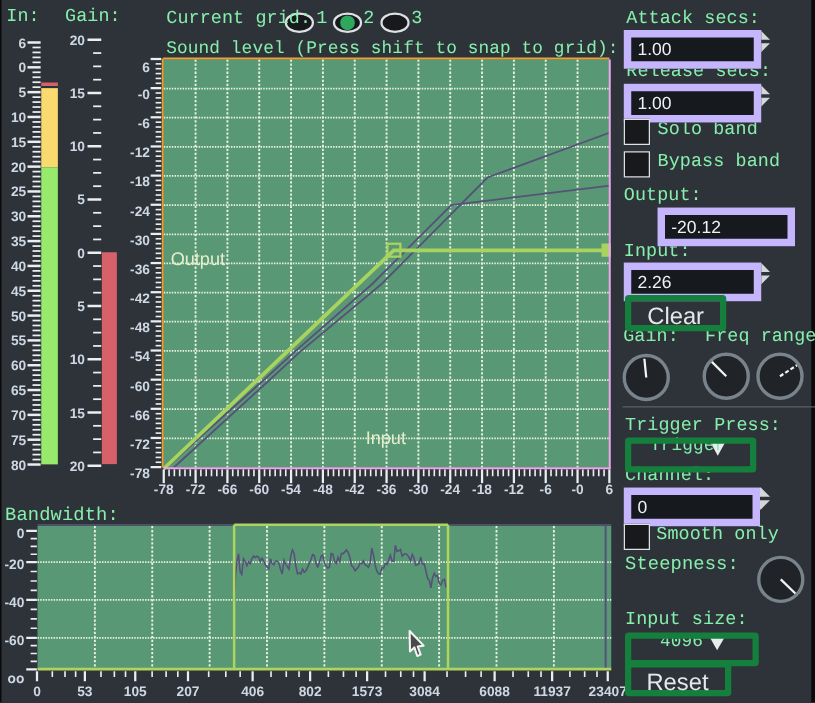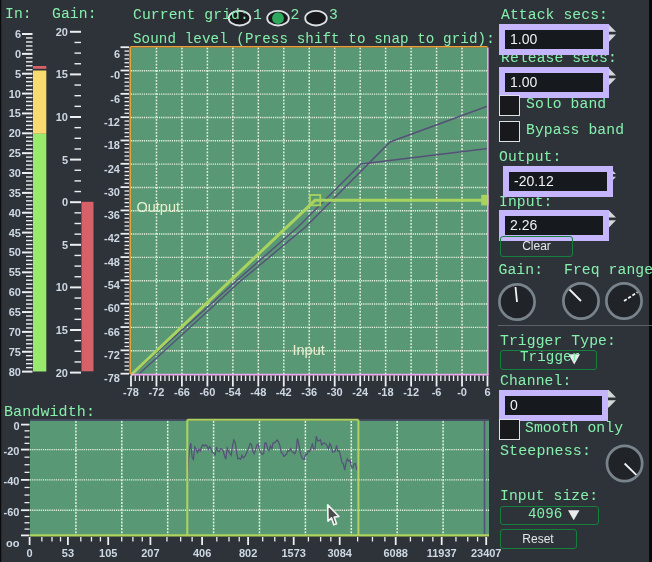--- a/index.html
+++ b/index.html
@@ -1,22 +1,22 @@
 <!DOCTYPE html>
 <html><head><meta charset="utf-8"><style>
 html,body{margin:0;padding:0;background:#2e3339;}
 #app{position:relative;width:652px;height:562px;background:#2e3339;overflow:hidden;
   font-family:"Liberation Sans",sans-serif;}
 #gfx{position:absolute;left:0;top:0;}
 .lb{position:absolute;color:#86efac;white-space:nowrap;line-height:17px;letter-spacing:0.1px;font-family:Liberation Mono, monospace;}
 .fld{position:absolute;height:19px;background:#16191d;border:6px solid #c4b5fd;
   color:#f0f2f3;font-size:14px;line-height:19px;padding-left:5px;}
 .chk{position:absolute;width:19px;height:19px;background:#17191c;border:1.5px solid #dde1e3;}
-.btn{position:absolute;border:1px solid #15803d;border-radius:3px;color:#e4e8ea;
-  font-size:12px;text-align:center;padding-top:2px;}
+.btn{position:absolute;border:5px solid #15803d;border-radius:3px;color:#e4e8ea;
+  font-size:19px;text-align:center;padding-top:2px;}
 hr.sep{position:absolute;left:498px;top:324.5px;width:154px;border:none;
   border-top:1px solid #5b6167;margin:0;}
 </style></head><body>
 <div id="app">
 <svg id="gfx" width="652" height="562" viewBox="0 0 652 562">
 <text x="21" y="38.0" font-family="Liberation Sans, sans-serif" font-size="11" font-weight="bold" fill="#cdd8e4" text-anchor="end">6</text>
 <line x1="22" y1="34.0" x2="32.5" y2="34.0" stroke="#eceff1" stroke-width="2" stroke-linecap="butt"></line>
 <line x1="26" y1="37.972" x2="32.5" y2="37.972" stroke="#eceff1" stroke-width="1.4" stroke-linecap="butt"></line>
 <line x1="26" y1="41.944" x2="32.5" y2="41.944" stroke="#eceff1" stroke-width="1.4" stroke-linecap="butt"></line>
 <line x1="26" y1="45.916" x2="32.5" y2="45.916" stroke="#eceff1" stroke-width="1.4" stroke-linecap="butt"></line>
@@ -534,30 +534,30 @@
     <div class="lb" style="left:133px;top:31px;font-size:14.2px">Sound level (Press shift to snap to grid):</div>
     <div class="lb" style="left:4px;top:404px;font-size:15px">Bandwidth:</div>
     <div class="lb" style="left:501px;top:7px;font-size:14.7px">Attack secs:</div>
     <div class="lb" style="left:501px;top:49.5px;font-size:14.7px">Release secs:</div>
     <div class="lb" style="left:526px;top:95.5px;font-size:14.7px">Solo band</div>
     <div class="lb" style="left:526px;top:122px;font-size:14.7px">Bypass band</div>
     <div class="lb" style="left:499px;top:148.5px;font-size:14.7px">Output:</div>
     <div class="lb" style="left:499px;top:193.5px;font-size:14.7px">Input:</div>
     <div class="lb" style="left:498.5px;top:262px;font-size:14.7px">Gain:</div>
     <div class="lb" style="left:564px;top:262px;font-size:14.7px">Freq range:</div>
-    <div class="lb" style="left:500px;top:333px;font-size:14.7px">Trigger Type:</div>
+    <div class="lb" style="left:500px;top:333px;font-size:14.7px">Trigger Press:</div>
     <div class="lb" style="left:500px;top:373px;font-size:14.7px">Channel:</div>
     <div class="lb" style="left:525px;top:420px;font-size:14.7px">Smooth only</div>
     <div class="lb" style="left:500px;top:443px;font-size:15px">Steepness:</div>
     <div class="lb" style="left:500px;top:487.5px;font-size:14.7px">Input size:</div>
     <div class="lb" style="left:520px;top:349px;font-size:14.2px">Trigger</div>
     <div class="lb" style="left:528px;top:505.5px;font-size:14.2px">4096</div>
 <div class="fld" style="left:499px;top:23.5px;width:93px">1.00</div>
     <div class="fld" style="left:499px;top:67px;width:93px">1.00</div>
-    <div class="fld" style="left:503px;top:166px;width:93px">-20.12</div>
+    <div class="fld" style="left:526px;top:166px;width:93px">-20.12</div>
     <div class="fld" style="left:499px;top:210px;width:93px">2.26</div>
     <div class="fld" style="left:499px;top:389.5px;width:92px">0</div>
 <div class="chk" style="left:498.7px;top:95px"></div>
     <div class="chk" style="left:498.7px;top:121px"></div>
     <div class="chk" style="left:498.7px;top:419px"></div>
 <div class="btn" style="left:500px;top:235.5px;width:71px;height:17px">Clear</div>
     <div class="btn combo" style="left:499.5px;top:349.5px;width:95px;height:16px"></div>
     <div class="btn combo" style="left:499.5px;top:505.5px;width:97px;height:15.5px"></div>
     <div class="btn" style="left:499.5px;top:528.5px;width:75px;height:16px">Reset</div>
 <hr class="sep">

